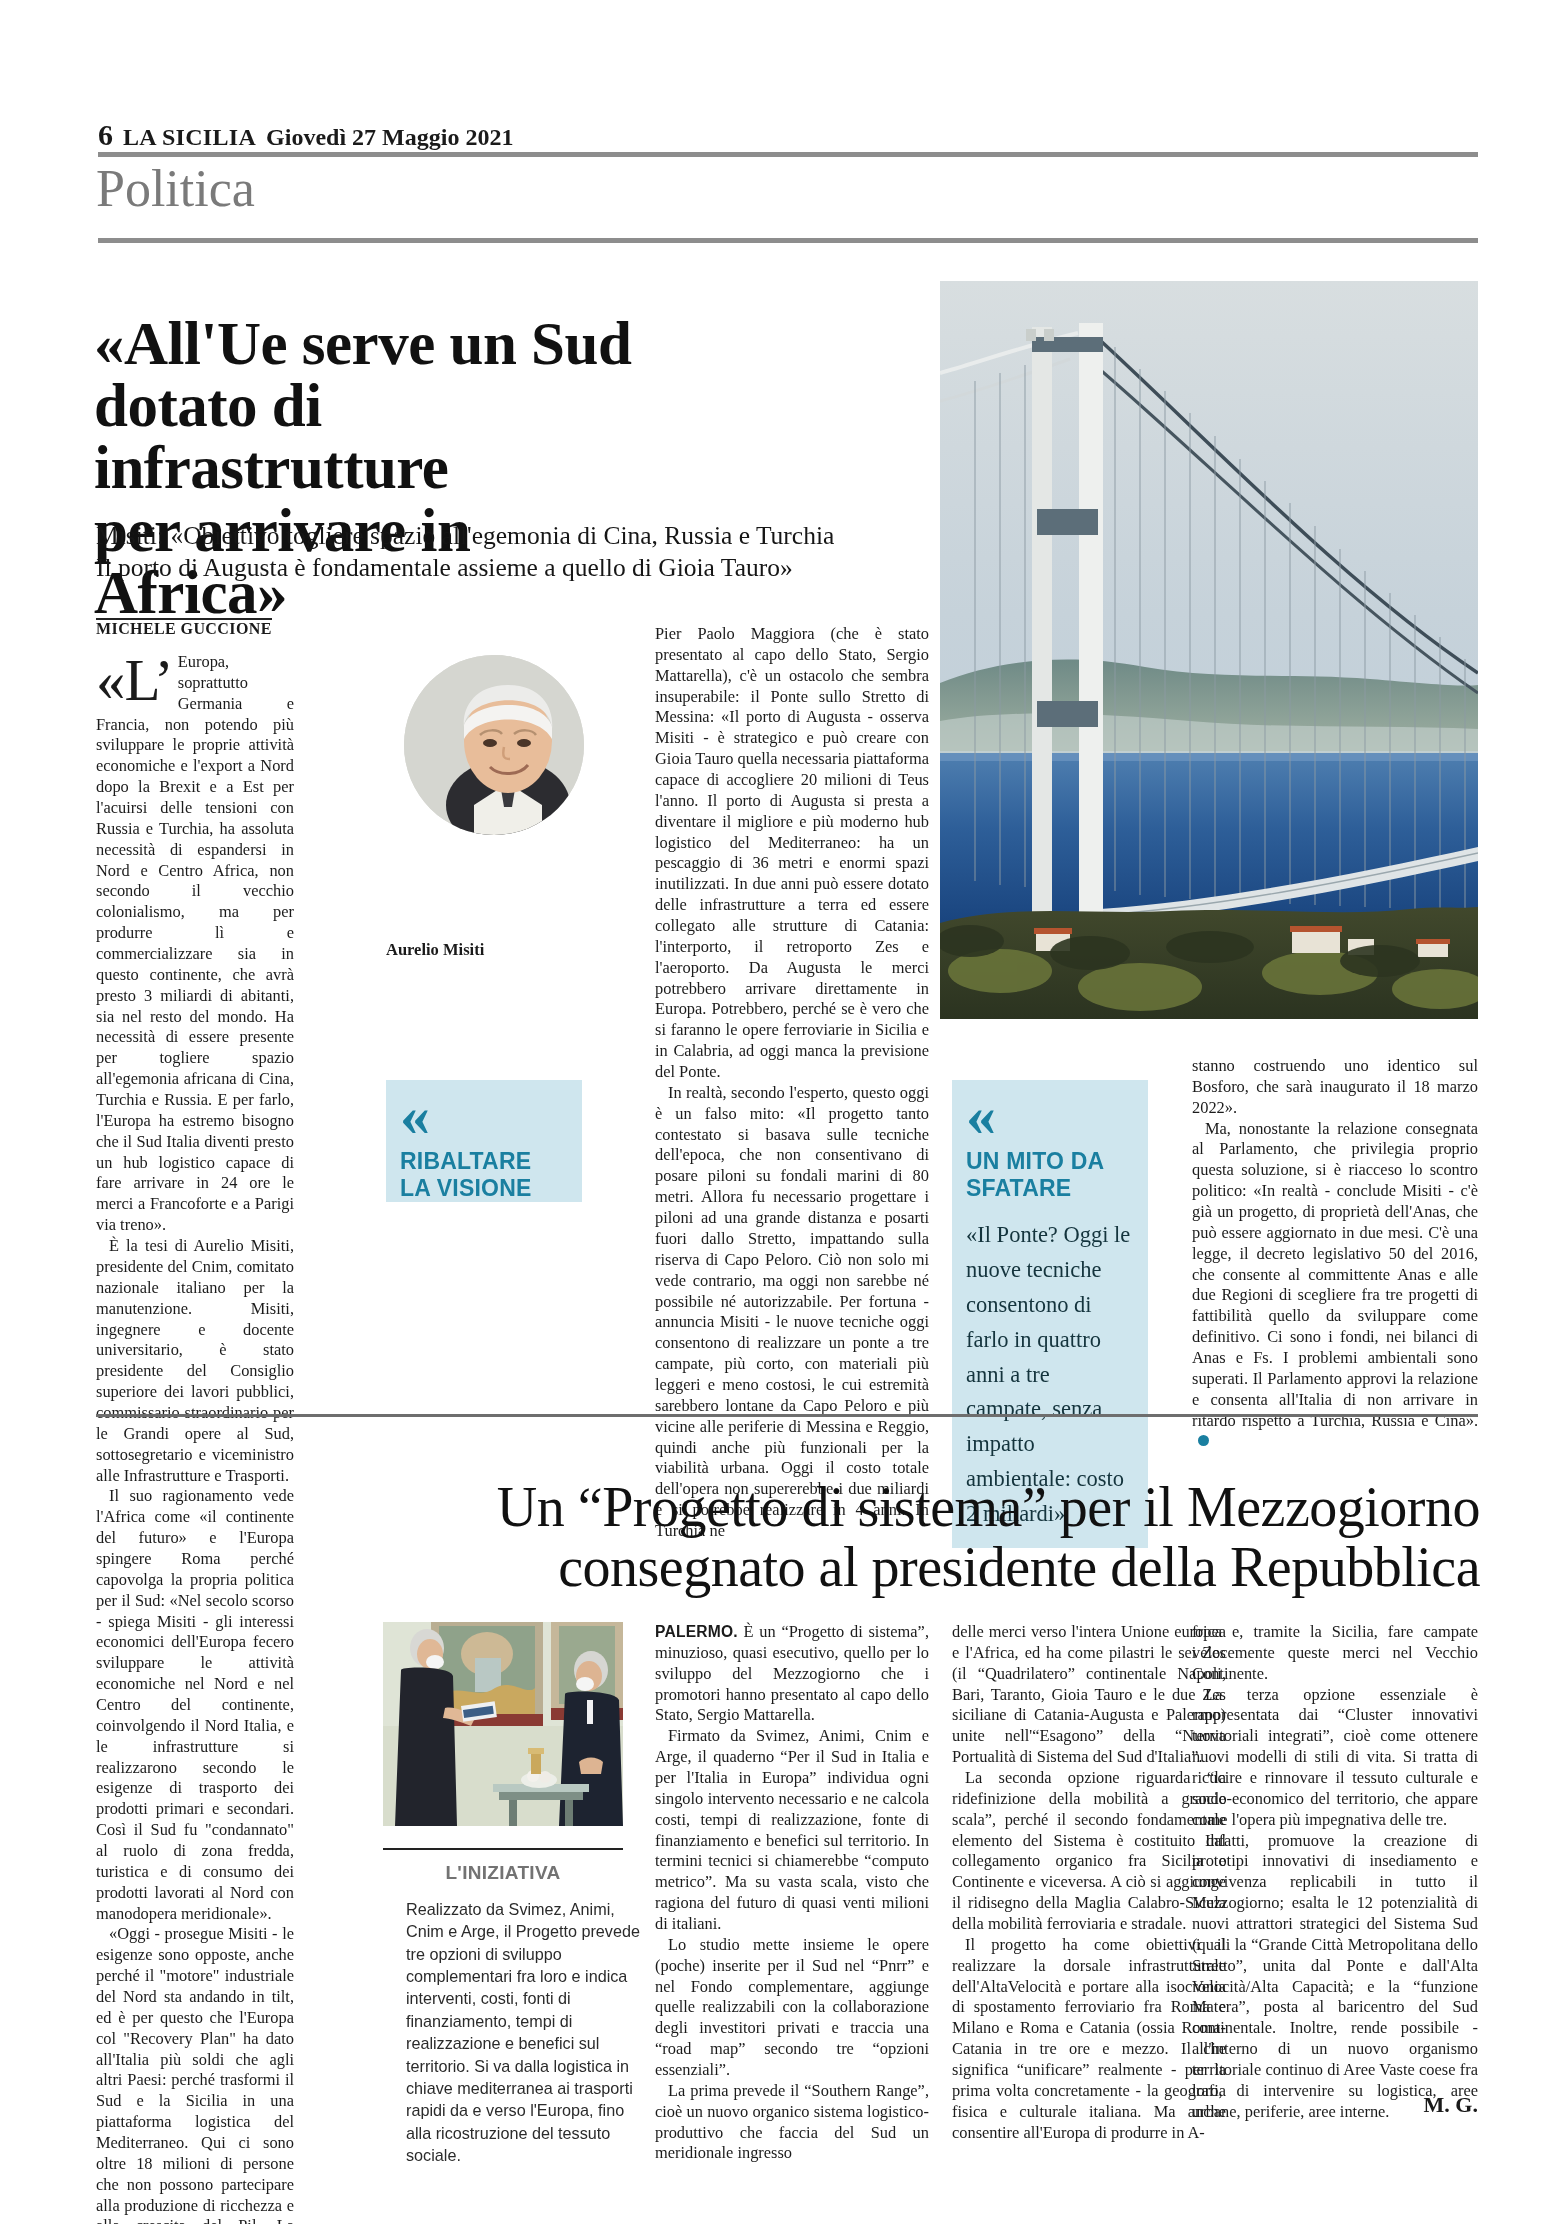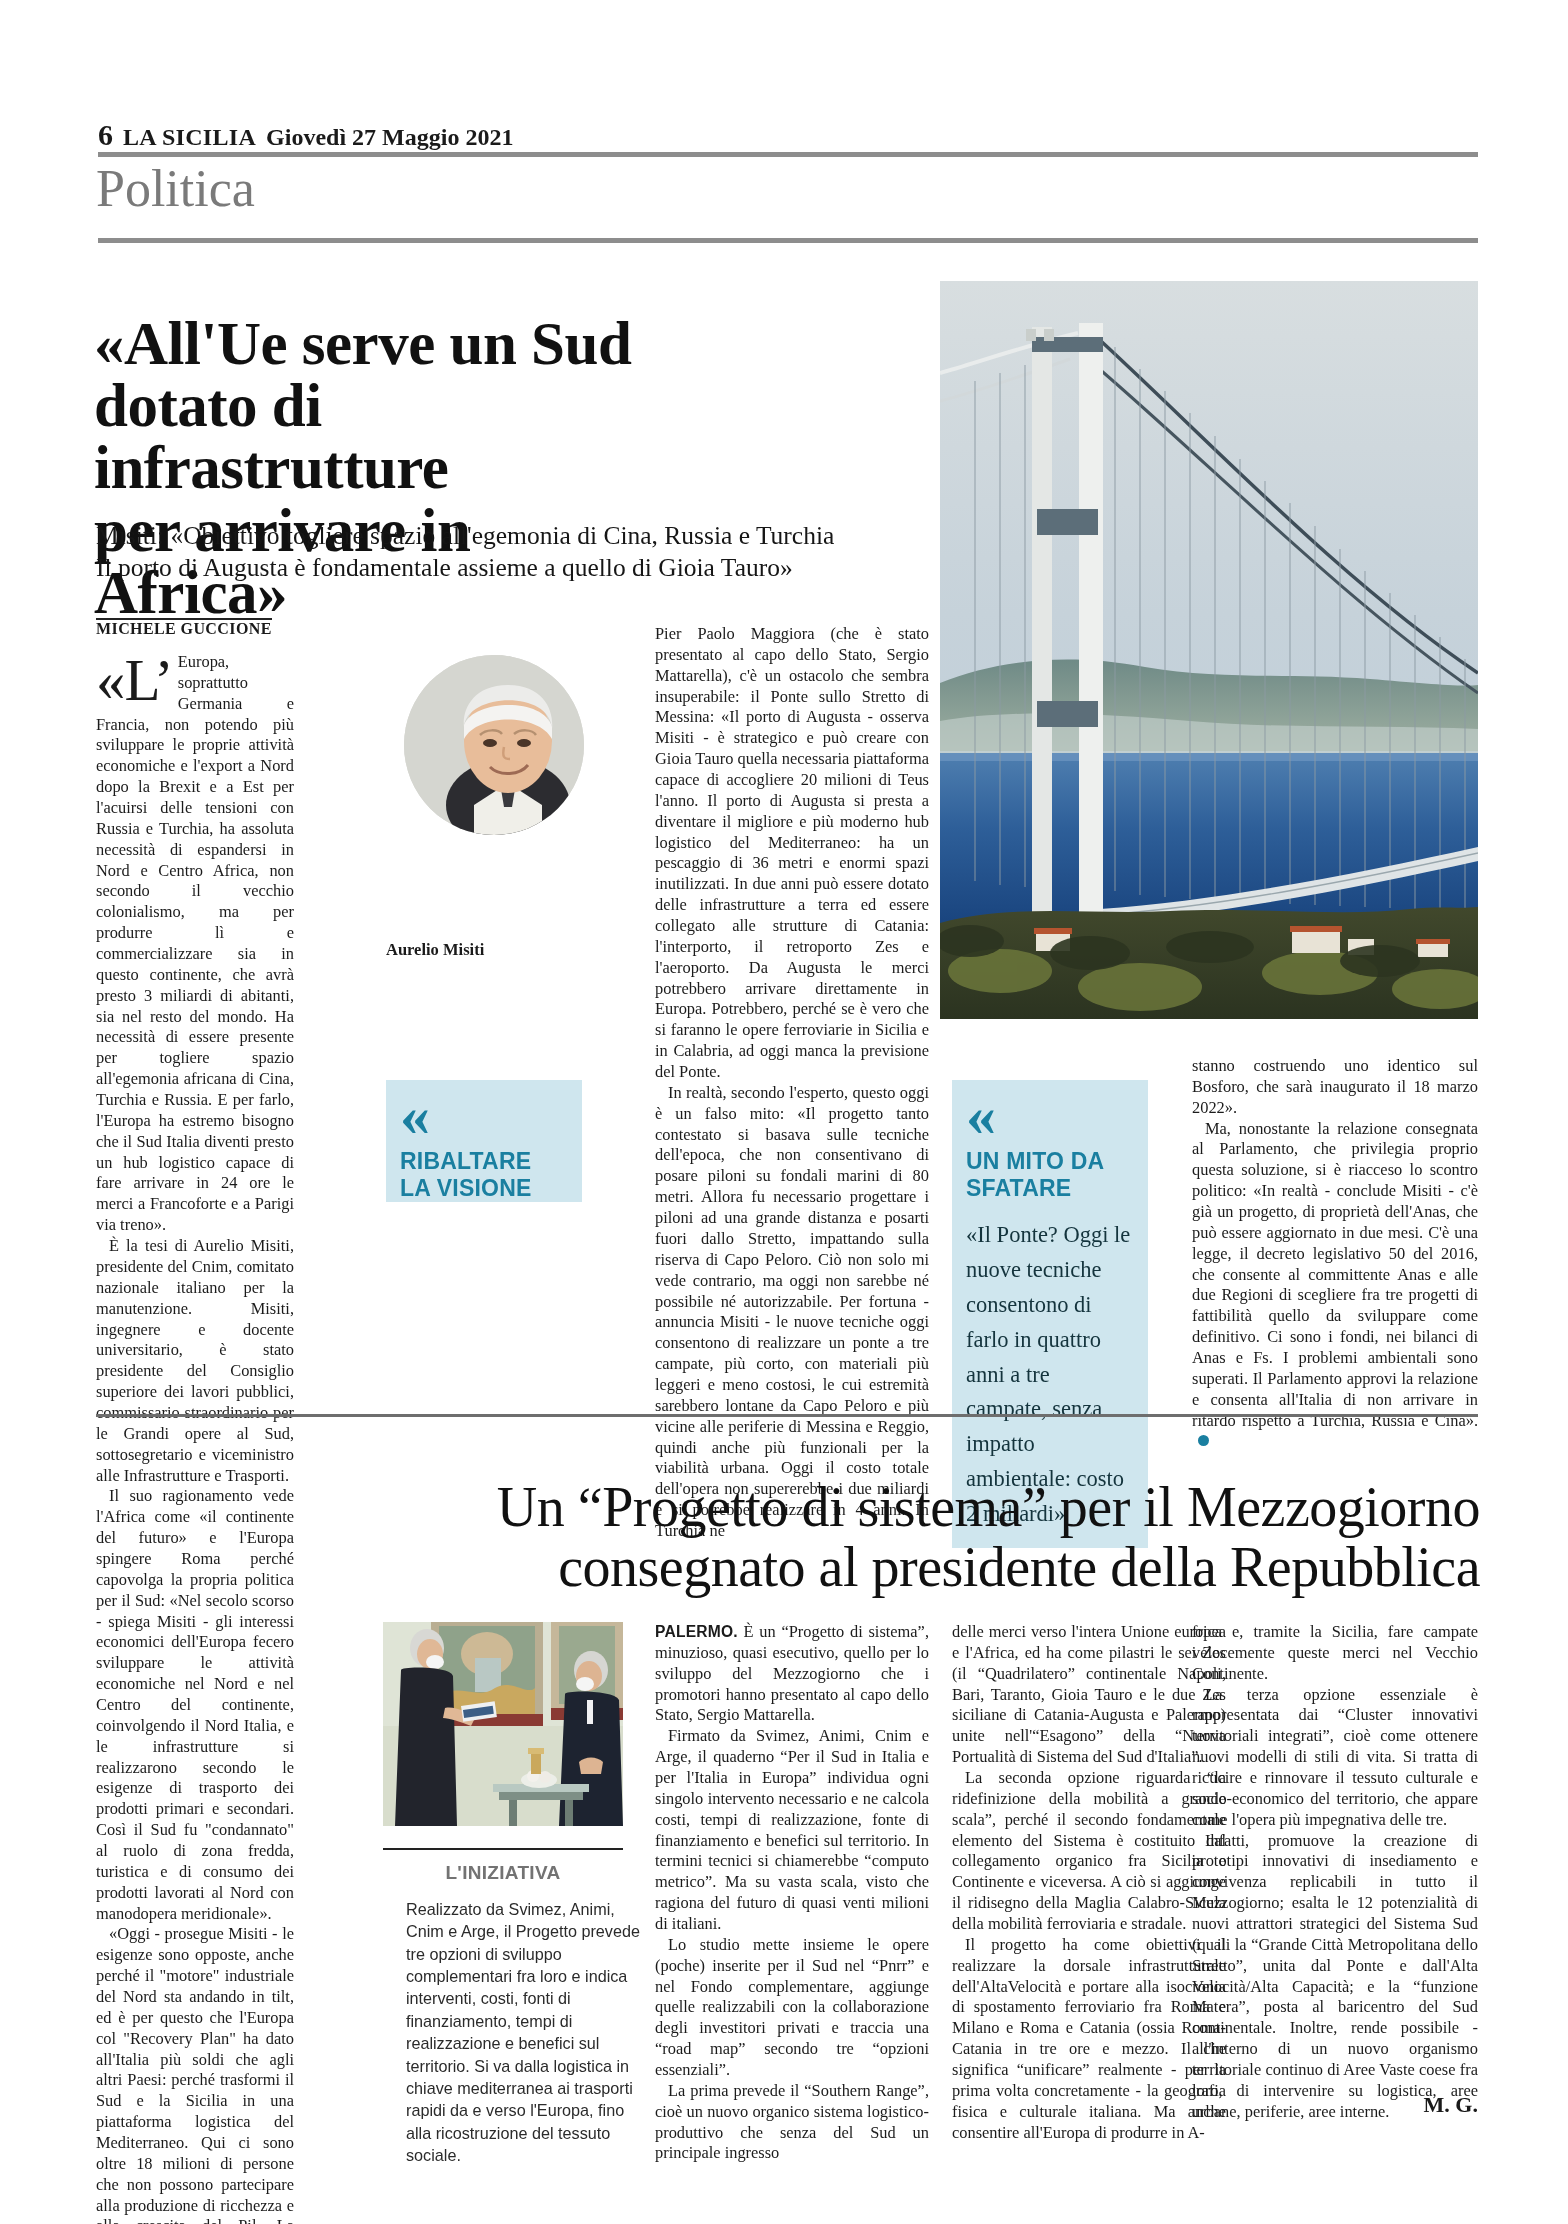--- a/index.html
+++ b/index.html
@@ -404,21 +404,21 @@
   <div class="cap-rule"></div>
   <div class="cap-kicker">L'INIZIATIVA</div>
   <div class="cap-body">
     <p>Realizzato da Svimez, Animi, Cnim e Arge, il Progetto prevede tre opzioni di sviluppo complementari fra loro e indica interventi, costi, fonti di finanziamento, tempi di realizzazione e benefici sul territorio. Si va dalla logistica in chiave mediterranea ai trasporti rapidi da e verso l'Europa, fino alla ricostruzione del tessuto sociale.</p>
   </div>
 
   <div class="col" style="left:655px;top:1622px;width:274px;height:540px;">
     <p class="first"><span class="lead-in">PALERMO.</span> <span>È un “Progetto di sistema”, minuzioso, quasi esecutivo, quello per lo sviluppo del Mezzogiorno che i promotori hanno presentato al capo dello Stato, Sergio Mattarella.</span></p>
     <p>Firmato da Svimez, Animi, Cnim e Arge, il quaderno “Per il Sud in Italia e per l'Italia in Europa” individua ogni singolo intervento necessario e ne calcola costi, tempi di realizzazione, fonte di finanziamento e benefici sul territorio. In termini tecnici si chiamerebbe “computo metrico”. Ma su vasta scala, visto che ragiona del futuro di quasi venti milioni di italiani.</p>
     <p>Lo studio mette insieme le opere (poche) inserite per il Sud nel “Pnrr” e nel Fondo complementare, aggiunge quelle realizzabili con la collaborazione degli investitori privati e traccia una “road map” secondo tre “opzioni essenziali”.</p>
-    <p>La prima prevede il “Southern Range”, cioè un nuovo organico sistema logistico-produttivo che senza del Sud un principale ingresso</p>
+    <p>La prima prevede il “Southern Range”, cioè un nuovo organico sistema logistico-produttivo che faccia del Sud un meridionale ingresso</p>
   </div>
 
   <div class="col" style="left:952px;top:1622px;width:274px;height:540px;">
     <p class="first">delle merci verso l'intera Unione europea e l'Africa, ed ha come pilastri le sei Zes (il “Quadrilatero” continentale Napoli, Bari, Taranto, Gioia Tauro e le due Zes siciliane di Catania-Augusta e Palermo) unite nell'“Esagono” della “Nuova Portualità di Sistema del Sud d'Italia”.</p>
     <p>La seconda opzione riguarda “la ridefinizione della mobilità a grande scala”, perché il secondo fondamentale elemento del Sistema è costituito dal collegamento organico fra Sicilia e Continente e viceversa. A ciò si aggiunge il ridisegno della Maglia Calabro-Sicula della mobilità ferroviaria e stradale.</p>
     <p>Il progetto ha come obiettivi il realizzare la dorsale infrastrutturale dell'AltaVelocità e portare alla isocronia di spostamento ferroviario fra Roma e Milano e Roma e Catania (ossia Roma-Catania in tre ore e mezzo. Il che significa “unificare” realmente - per la prima volta concretamente - la geografia fisica e culturale italiana. Ma anche consentire all'Europa di produrre in A-</p>
   </div>
 
   <div class="col" style="left:1192px;top:1622px;width:286px;height:540px;">
     <p class="first">frica e, tramite la Sicilia, fare campate velocemente queste merci nel Vecchio Continente.</p>

